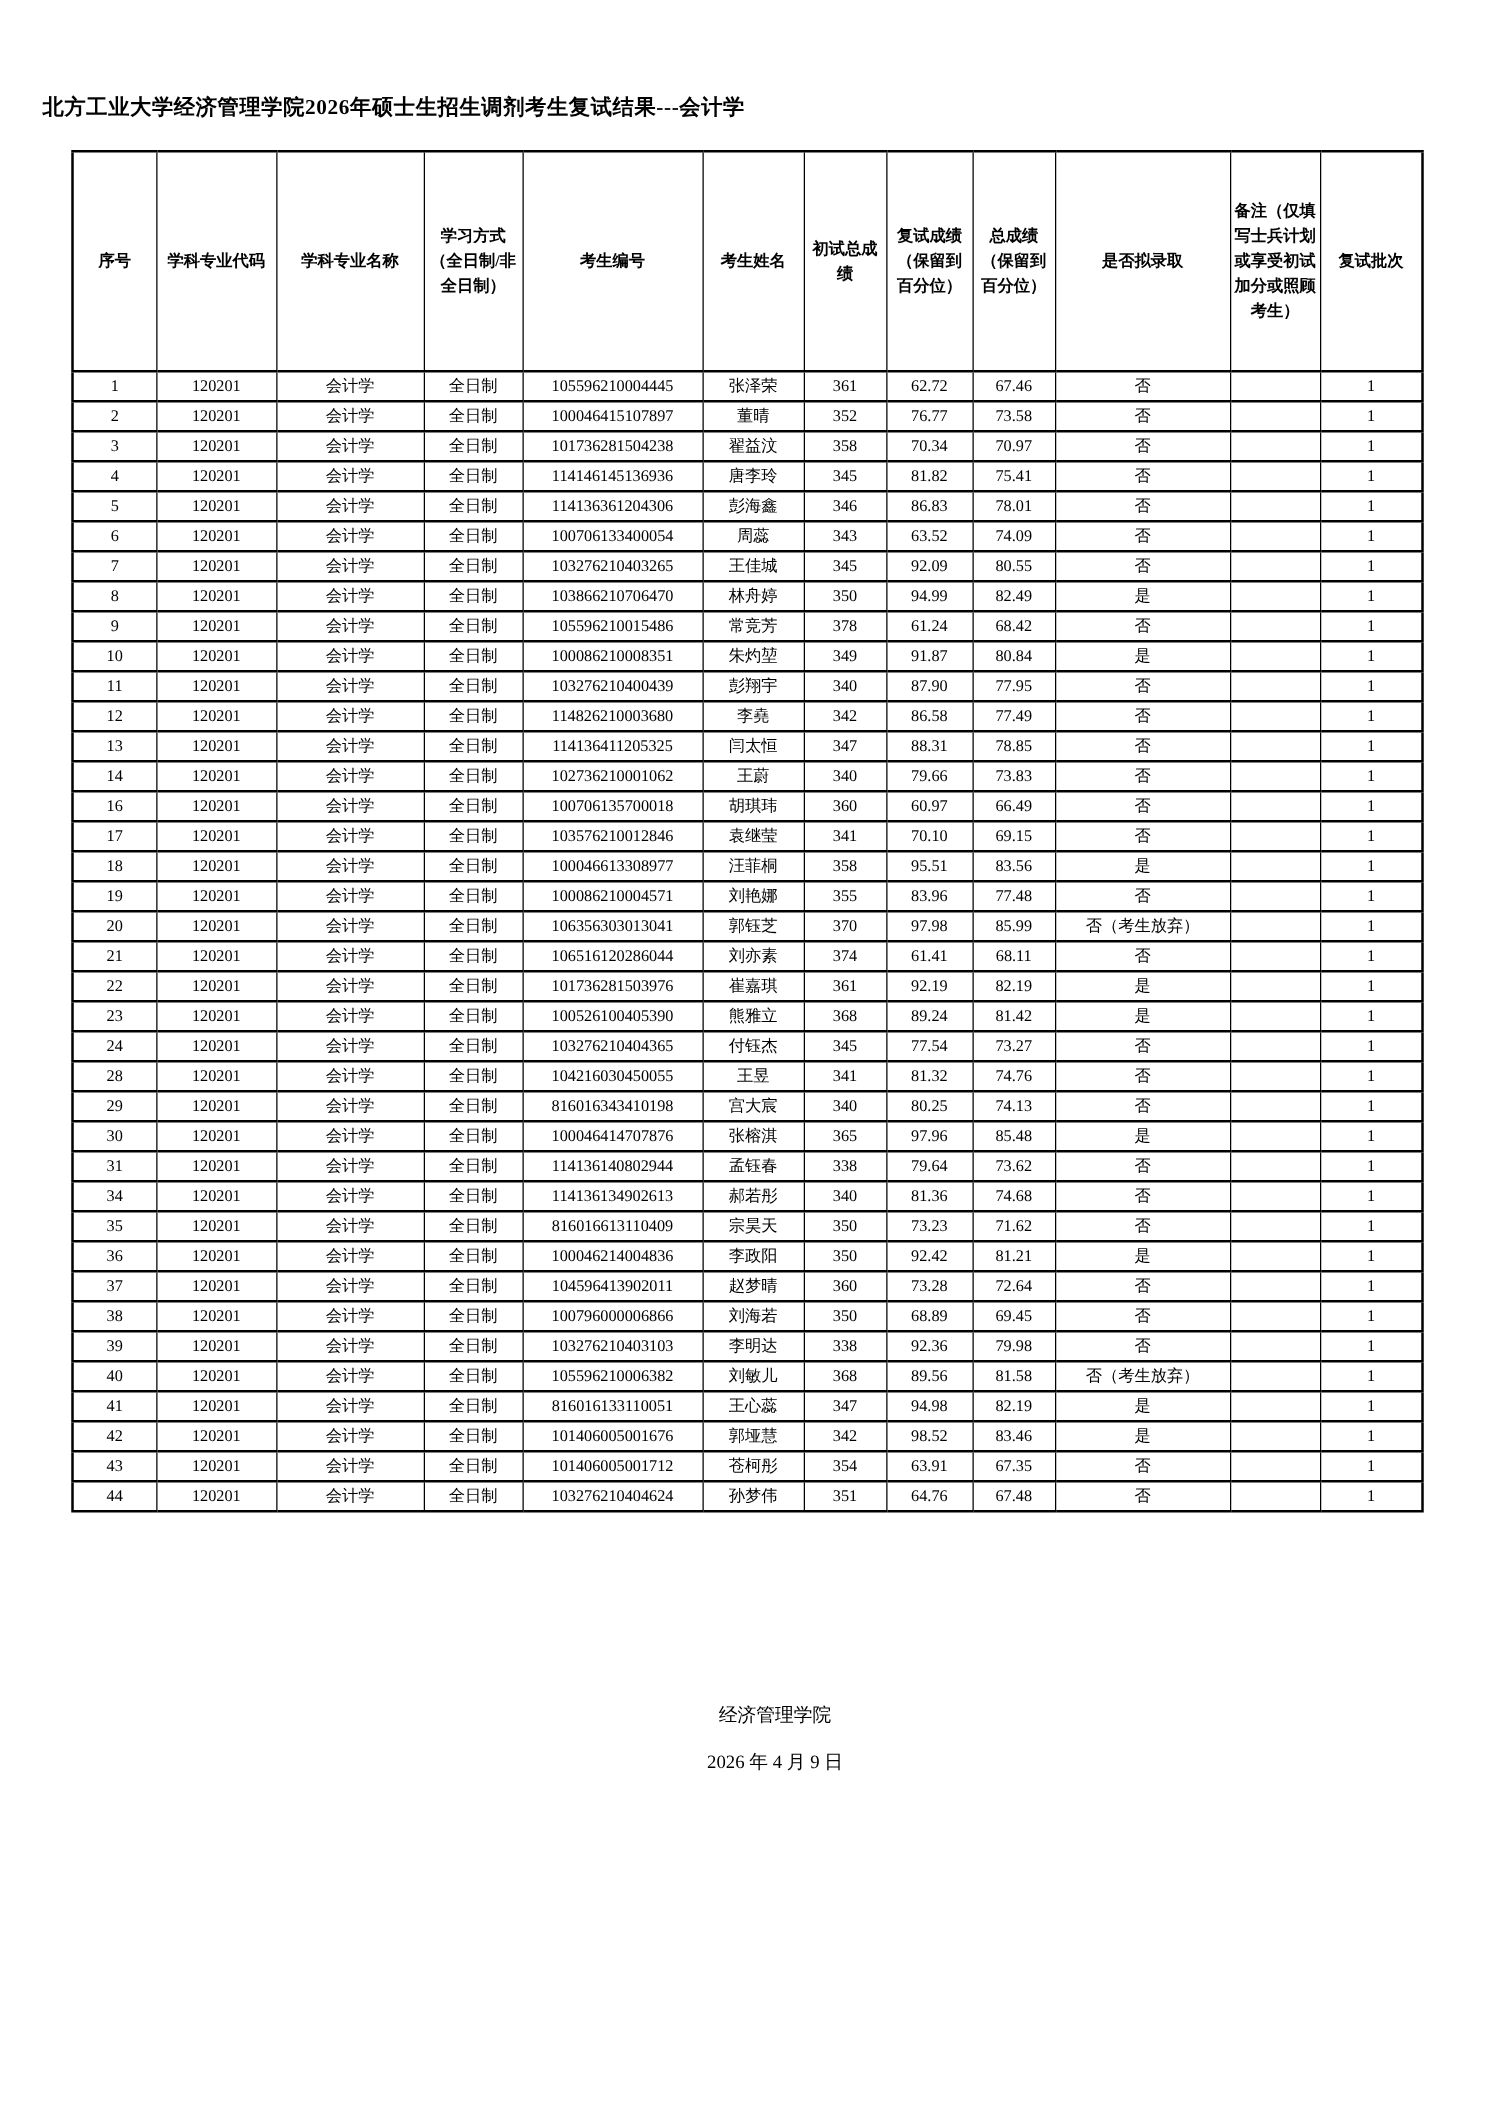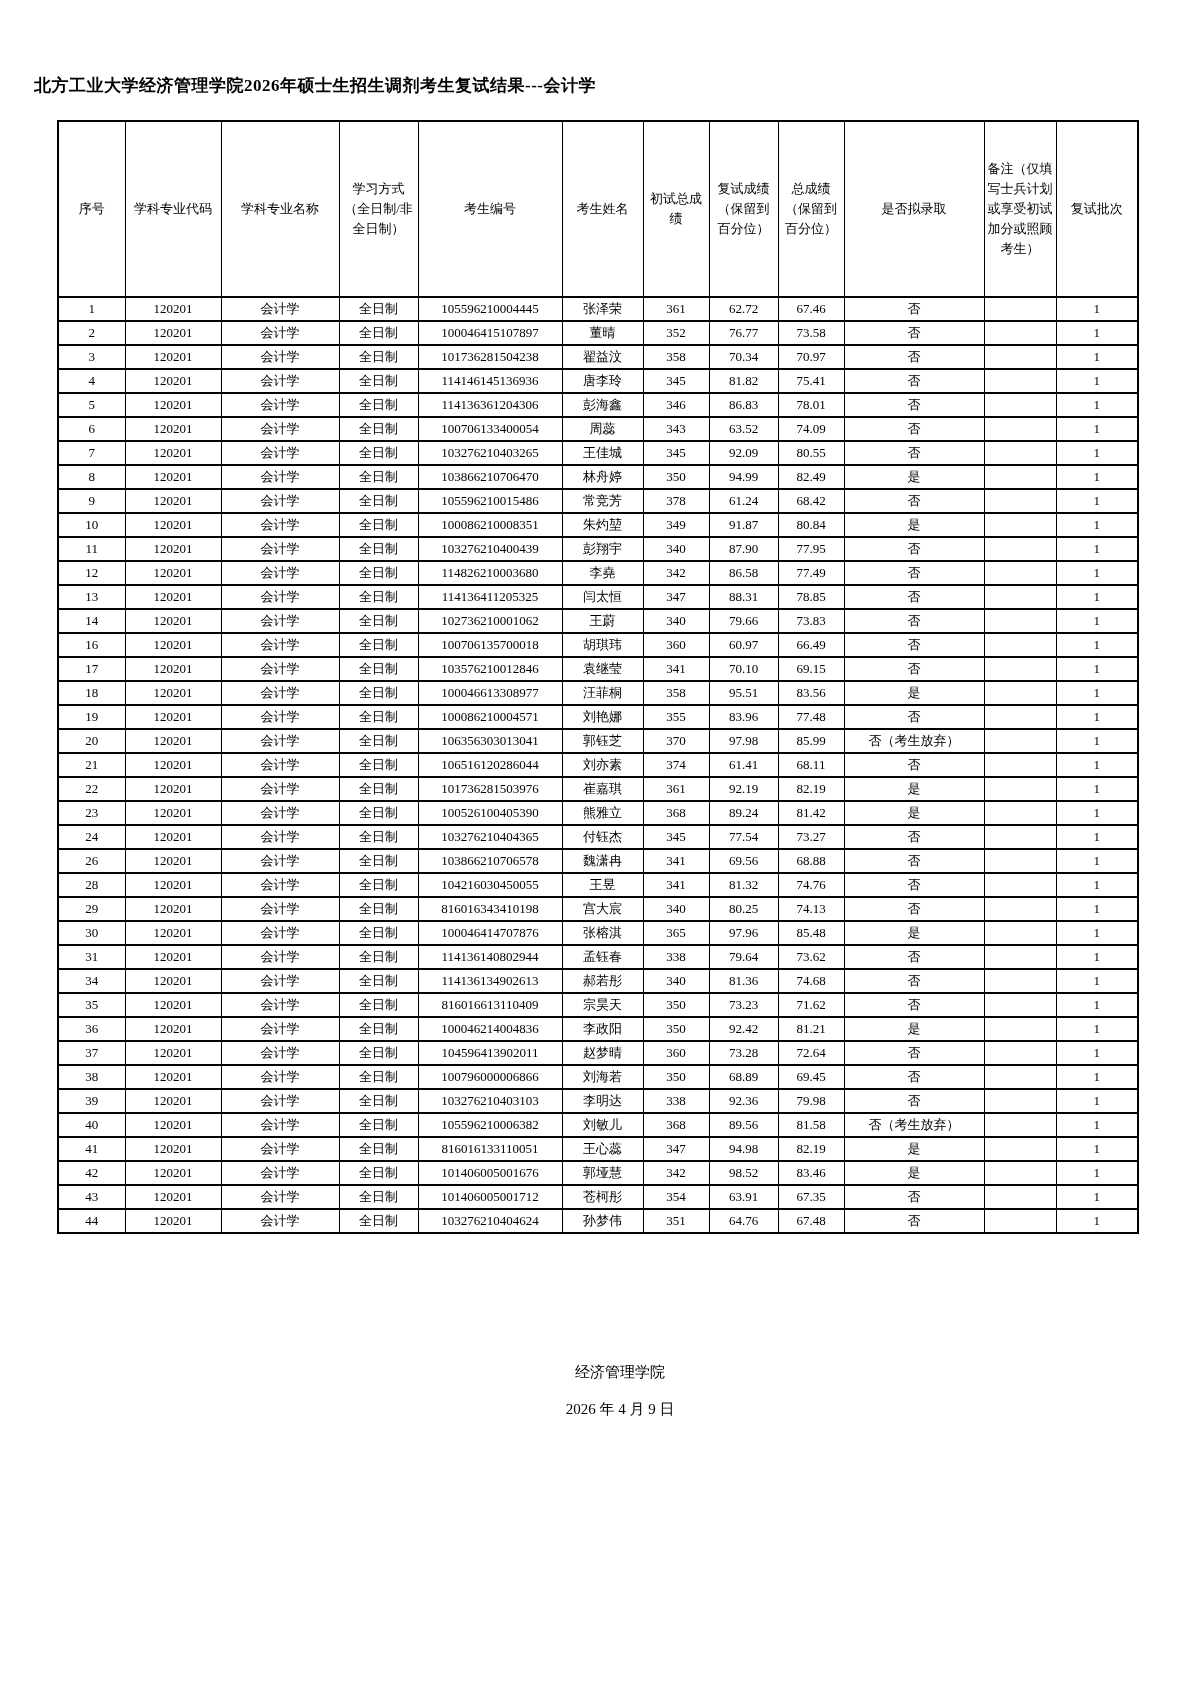--- a/index.html
+++ b/index.html
@@ -41,21 +41,21 @@
     border-style: solid;
     border-color: #000;
     border-width: 2px 1px;
     text-align: center;
     vertical-align: middle;
     padding: 0 3px;
     overflow: hidden;
   }
   table.results th {
     height: 174px;
-    font-weight: normal;
+    font-weight: bold;
     font-size: 13px;
     line-height: 1.55;
     word-break: break-all;
   }
   table.results td {
     height: 22px;
     font-size: 13px;
     line-height: 1.1;
     white-space: nowrap;
   }
@@ -425,34 +425,20 @@
           <td>103276210404365</td>
           <td>付钰杰</td>
           <td>345</td>
           <td>77.54</td>
           <td>73.27</td>
           <td>否</td>
           <td></td>
           <td>1</td>
         </tr>
         <tr>
-          <td>26</td>
-          <td>120201</td>
-          <td>会计学</td>
-          <td>全日制</td>
-          <td>103866210706578</td>
-          <td>魏潇冉</td>
-          <td>341</td>
-          <td>69.56</td>
-          <td>68.88</td>
-          <td>否</td>
-          <td></td>
-          <td>1</td>
-        </tr>
-        <tr>
           <td>28</td>
           <td>120201</td>
           <td>会计学</td>
           <td>全日制</td>
           <td>104216030450055</td>
           <td>王昱</td>
           <td>341</td>
           <td>81.32</td>
           <td>74.76</td>
           <td>否</td>

